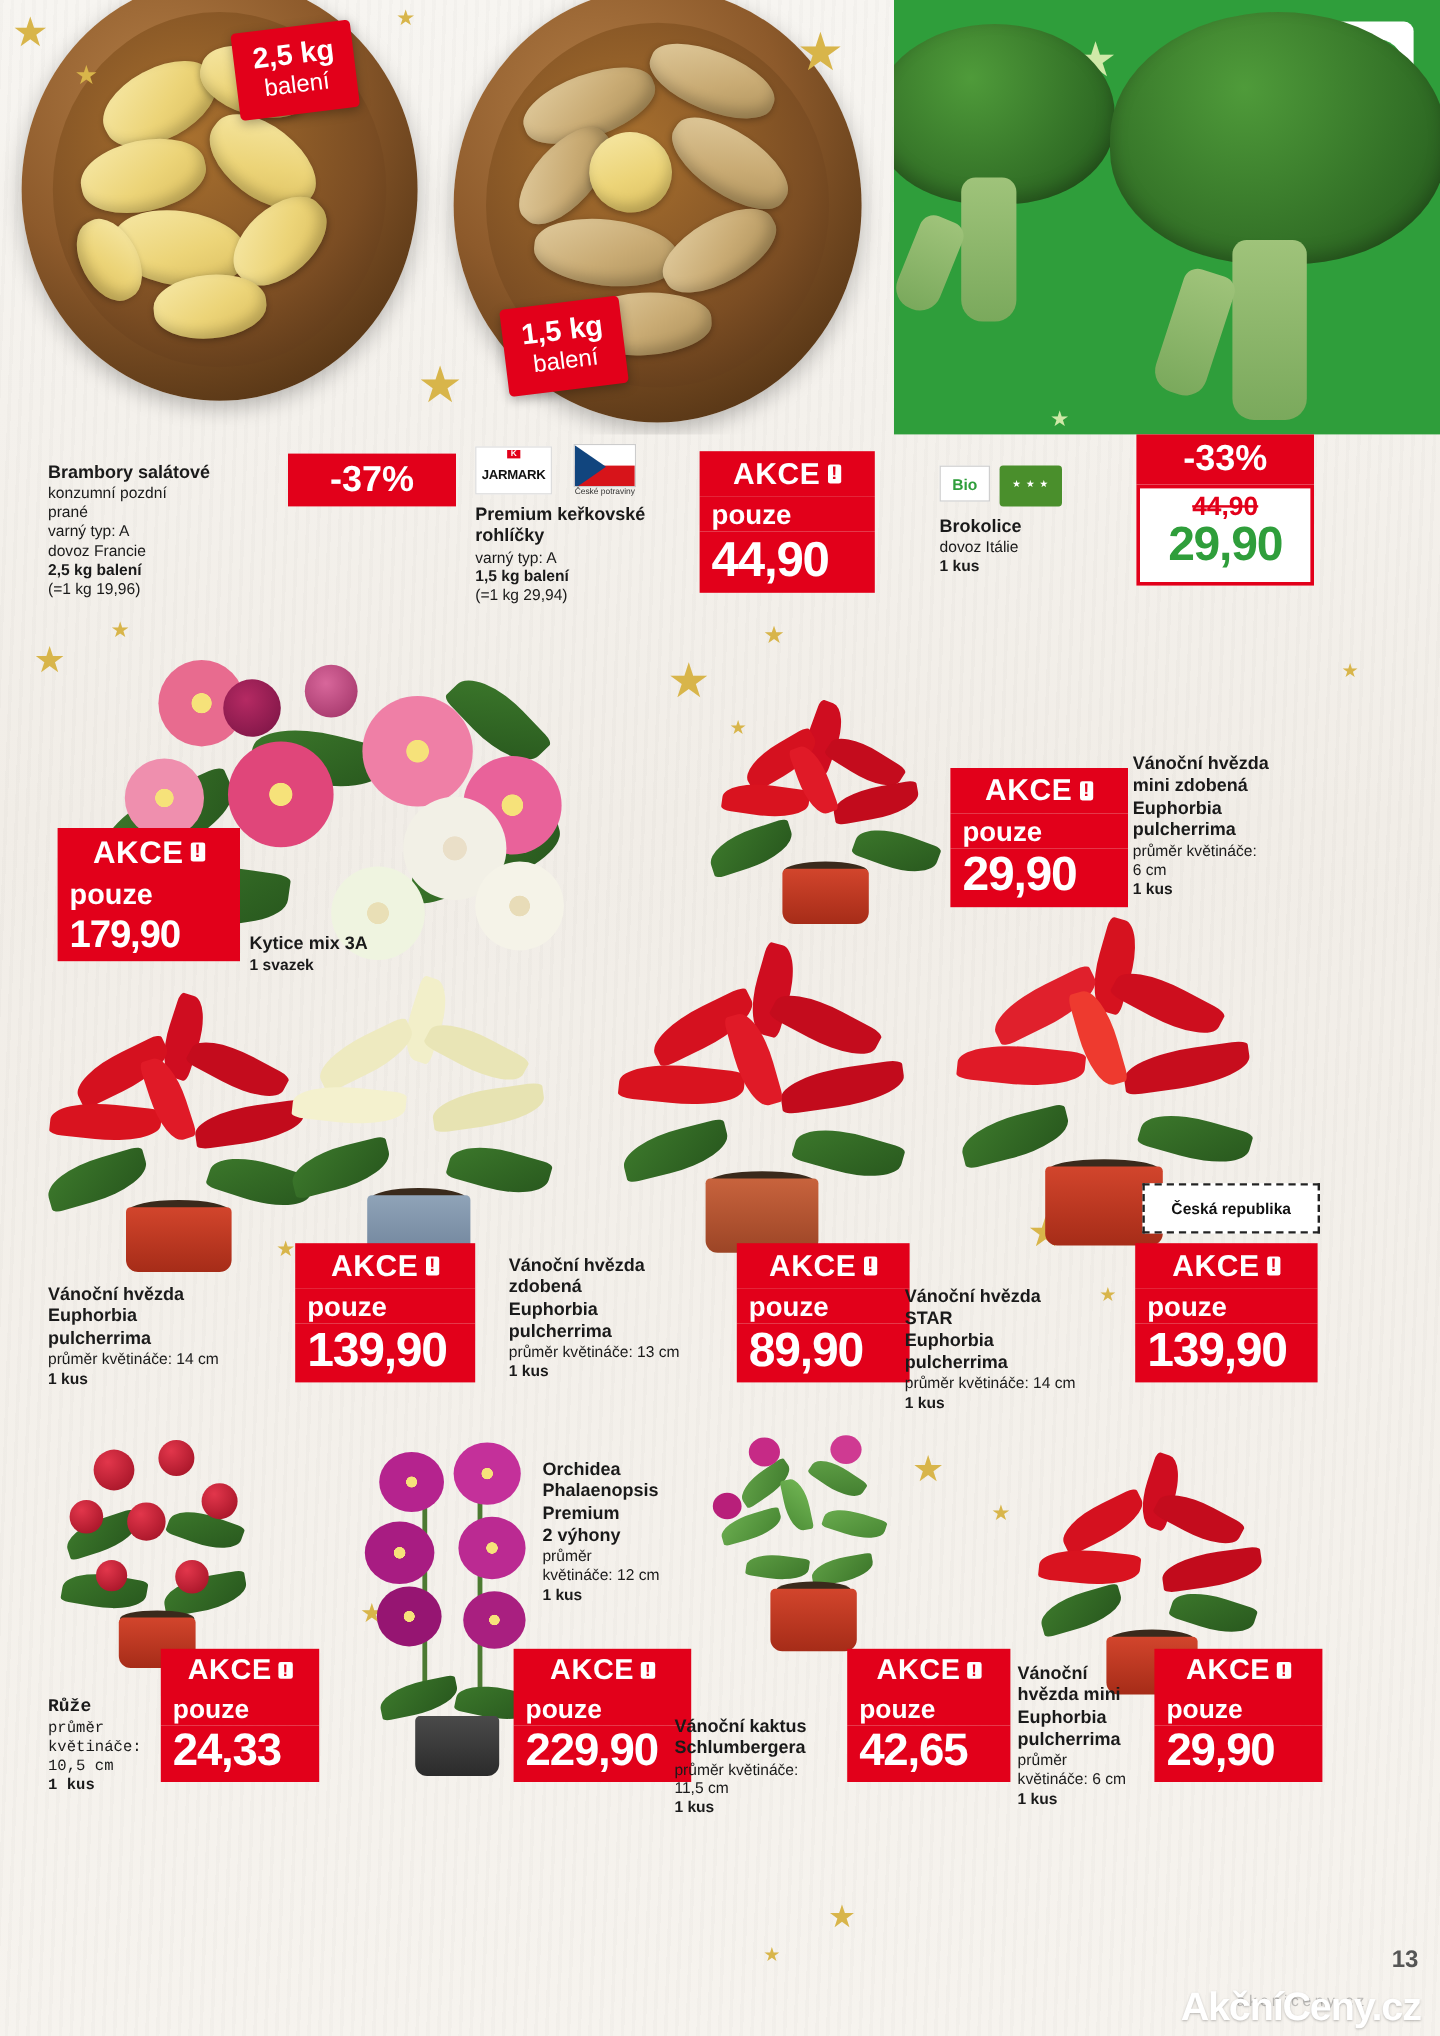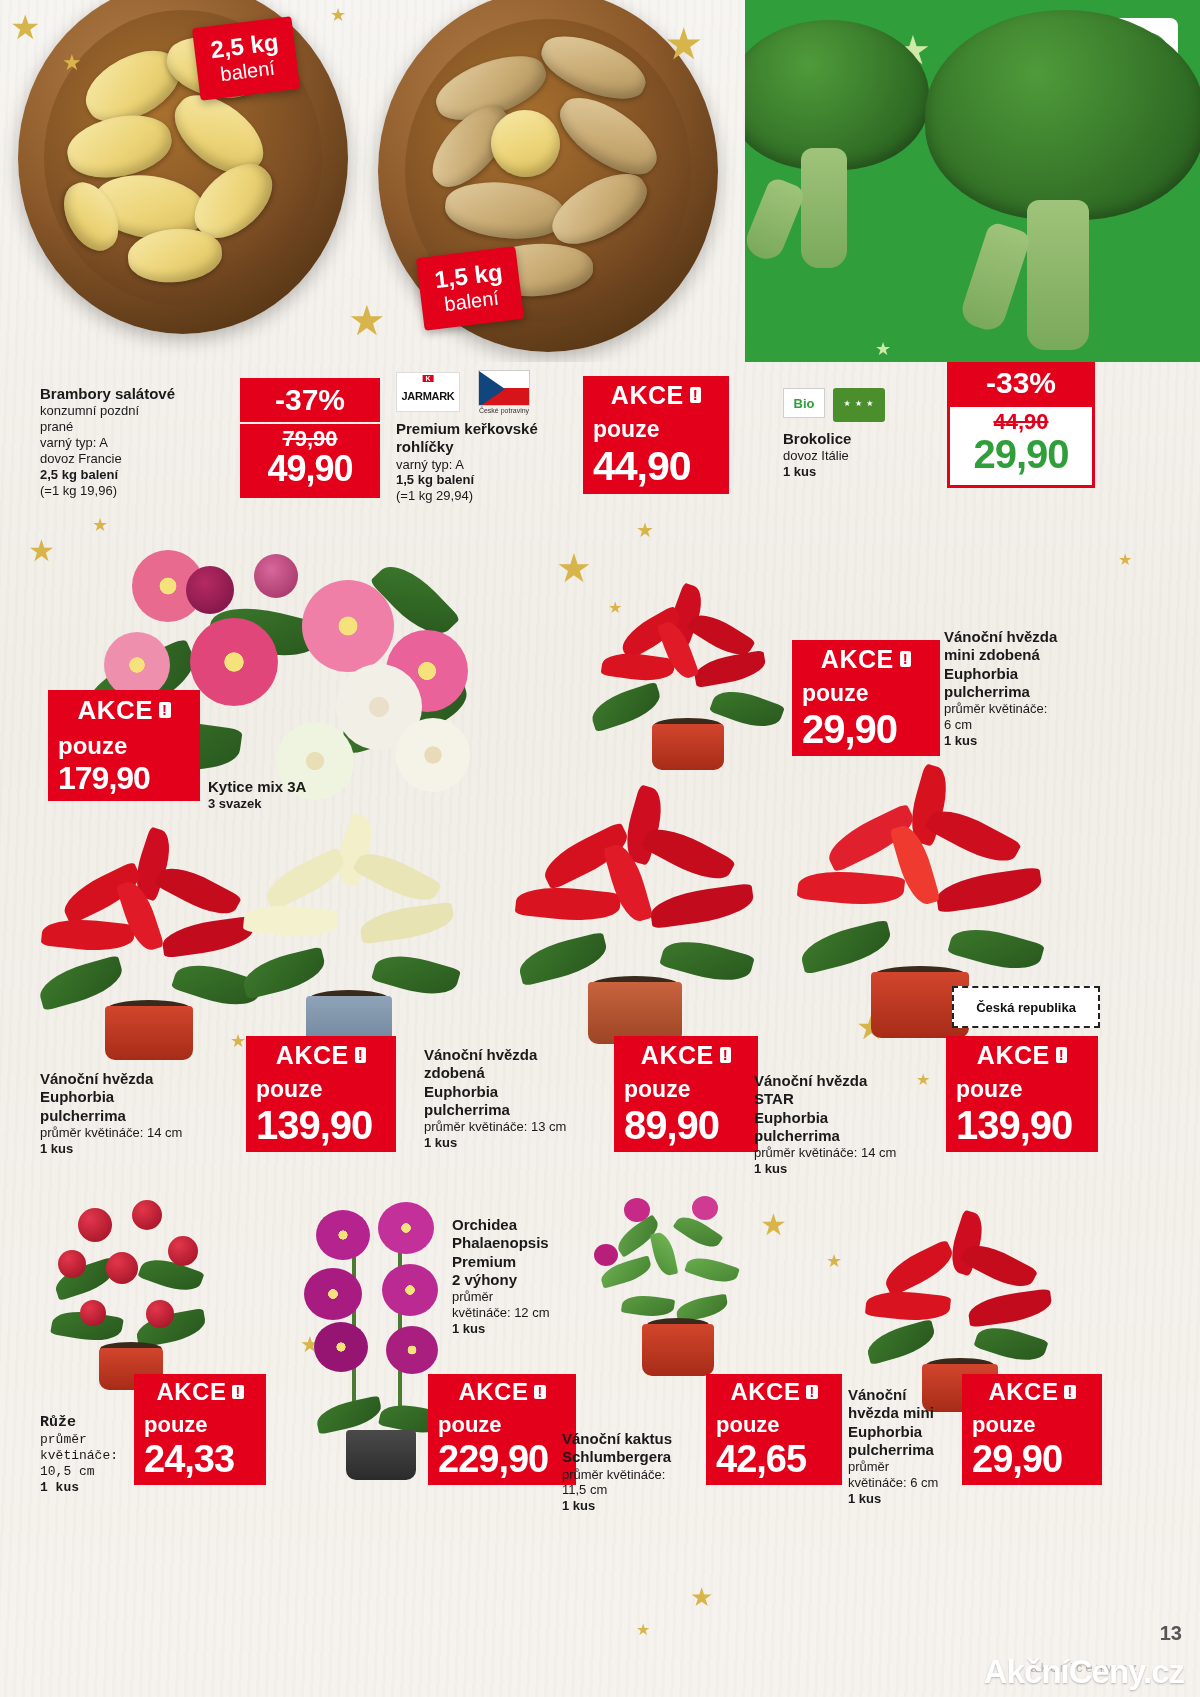--- a/index.html
+++ b/index.html
@@ -323,24 +323,20 @@
   <div class="ptext" style="left:40px; top:385px; width:190px;">
     <div class="t">Brambory salátové</div>
     <div class="s">konzumní pozdní</div>
     <div class="s">prané</div>
     <div class="s">varný typ: A</div>
     <div class="s">dovoz Francie</div>
     <div class="b">2,5 kg balení</div>
     <div class="s">(=1 kg 19,96)</div>
   </div>
   <div class="disc" style="left:240px; top:378px; width:140px; height:44px; font-size:30px; line-height:44px;">-37%</div>
-  <div class="abs" style="left:240px; top:424px; width:140px; height:74px; background:#e2001a;">
-    <div class="oldprice" style="color:#fff; font-size:22px; text-align:center; padding-top:2px;">79,90</div>
-    <div style="color:#fff; font-size:36px; font-weight:bold; text-align:center; line-height:0.95; letter-spacing:-1px;">49,90</div>
-  </div>
 
   <div class="jarmark" style="left:396px; top:372px;">
     <span class="kbanner">K</span>
     <span style="margin-top:8px;">JARMARK</span>
   </div>
   <div class="cz-flag" style="left:478px; top:370px;">
     <div class="w"></div>
       <div class="r"></div>
       <div class="b"></div>
   </div>
@@ -417,21 +413,21 @@
   <div class="akce-block" style="left:48px; top:690px; width:152px;">
     <div class="akce-head" style="height:40px; font-size:26px;">
       <span>AKCE</span>
       <span class="bang" style="font-size:15px;">!</span>
     </div>
     <div class="akce-pouze" style="font-size:24px;">pouze</div>
     <div class="akce-price" style="font-size:32px;">179,90</div>
   </div>
   <div class="ptext" style="left:208px; top:778px; width:170px;">
     <div class="t">Kytice mix 3A</div>
-    <div class="b">3 svazek</div>
+    <div class="b">1 svazek</div>
   </div>
 
   <div class="plant" style="left:578px; top:598px; width:220px; height:180px;">
     <div class="leafg" style="left:12px;  top:94px;  width:72px; height:30px; transform:rotate(-18deg);"></div>
     <div class="leafg" style="left:134px; top:96px;  width:70px; height:30px; transform:rotate(20deg);"></div>
     <div class="bract" style="left:78px;  top:4px;   width:60px; height:26px; background:#cf0d20; transform:rotate(-70deg);"></div>
     <div class="bract" style="left:40px;  top:22px;  width:66px; height:26px; background:#d5111f; transform:rotate(-30deg);"></div>
     <div class="bract" style="left:110px; top:24px;  width:66px; height:26px; background:#c40c1d; transform:rotate(32deg);"></div>
     <div class="bract" style="left:24px;  top:56px;  width:72px; height:26px; background:#d9131f; transform:rotate(8deg);"></div>
     <div class="bract" style="left:116px; top:58px;  width:72px; height:26px; background:#c20b1c; transform:rotate(-10deg);"></div>

